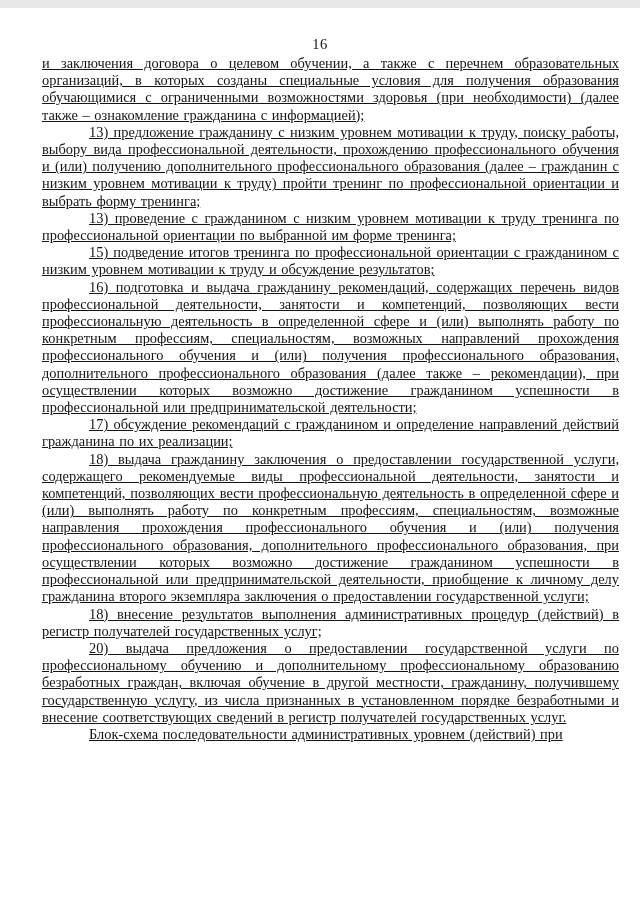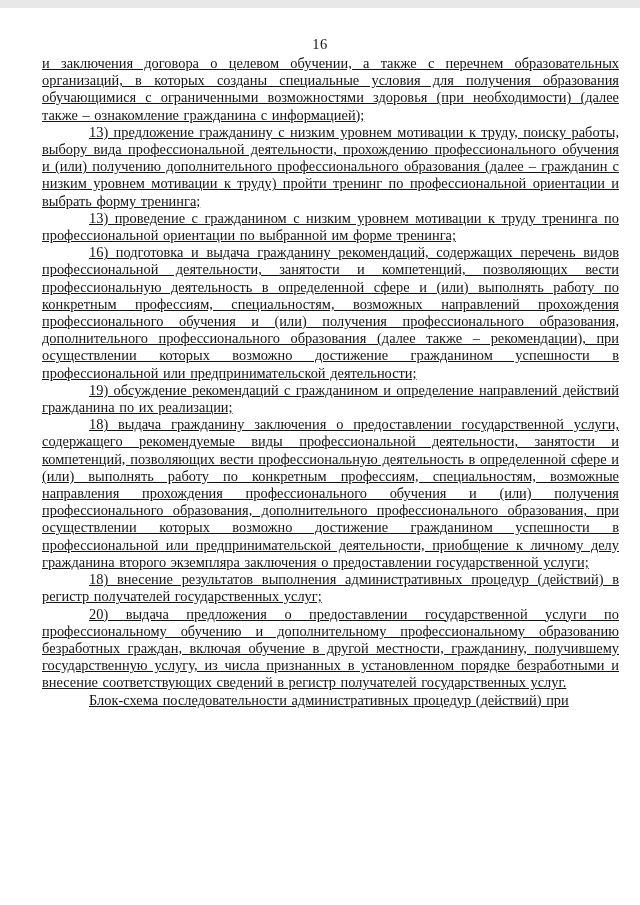--- a/index.html
+++ b/index.html
@@ -45,20 +45,21 @@
 </head>
 <body>
 
 <div class="page">
   <div class="page-number">16</div>
 
   <div class="text-block">
     <p class="continuation">и заключения договора о целевом обучении, а также с перечнем образовательных организаций, в которых созданы специальные условия для получения образования обучающимися с ограниченными возможностями здоровья (при необходимости) (далее также – ознакомление гражданина с информацией);</p>
     <p>13) предложение гражданину с низким уровнем мотивации к труду, поиску работы, выбору вида профессиональной деятельности, прохождению профессионального обучения и (или) получению дополнительного профессионального образования (далее – гражданин с низким уровнем мотивации к труду) пройти тренинг по профессиональной ориентации и выбрать форму тренинга;</p>
     <p>13) проведение с гражданином с низким уровнем мотивации к труду тренинга по профессиональной ориентации по выбранной им форме тренинга;</p>
+    <p>15) подведение итогов тренинга по профессиональной ориентации с гражданином с низким уровнем мотивации к труду и обсуждение результатов;</p>
     <p>16) подготовка и выдача гражданину рекомендаций, содержащих перечень видов профессиональной деятельности, занятости и компетенций, позволяющих вести профессиональную деятельность в определенной сфере и (или) выполнять работу по конкретным профессиям, специальностям, возможных направлений прохождения профессионального обучения и (или) получения профессионального образования, дополнительного профессионального образования (далее также – рекомендации), при осуществлении которых возможно достижение гражданином успешности в профессиональной или предпринимательской деятельности;</p>
-    <p>19) обсуждение рекомендаций с гражданином и определение направлений действий гражданина по их реализации;</p>
+    <p>17) обсуждение рекомендаций с гражданином и определение направлений действий гражданина по их реализации;</p>
     <p>18) выдача гражданину заключения о предоставлении государственной услуги, содержащего рекомендуемые виды профессиональной деятельности, занятости и компетенций, позволяющих вести профессиональную деятельность в определенной сфере и (или) выполнять работу по конкретным профессиям, специальностям, возможные направления прохождения профессионального обучения и (или) получения профессионального образования, дополнительного профессионального образования, при осуществлении которых возможно достижение гражданином успешности в профессиональной или предпринимательской деятельности, приобщение к личному делу гражданина второго экземпляра заключения о предоставлении государственной услуги;</p>
     <p>18) внесение результатов выполнения административных процедур (действий) в регистр получателей государственных услуг;</p>
     <p>20) выдача предложения о предоставлении государственной услуги по профессиональному обучению и дополнительному профессиональному образованию безработных граждан, включая обучение в другой местности, гражданину, получившему государственную услугу, из числа признанных в установленном порядке безработными и внесение соответствующих сведений в регистр получателей государственных услуг.</p>
-    <p>Блок-схема последовательности административных процедур (действий) при</p>
+    <p>Блок-схема последовательности административных уровнем (действий) при</p>
   </div>
 </div>
 
 </body></html>

